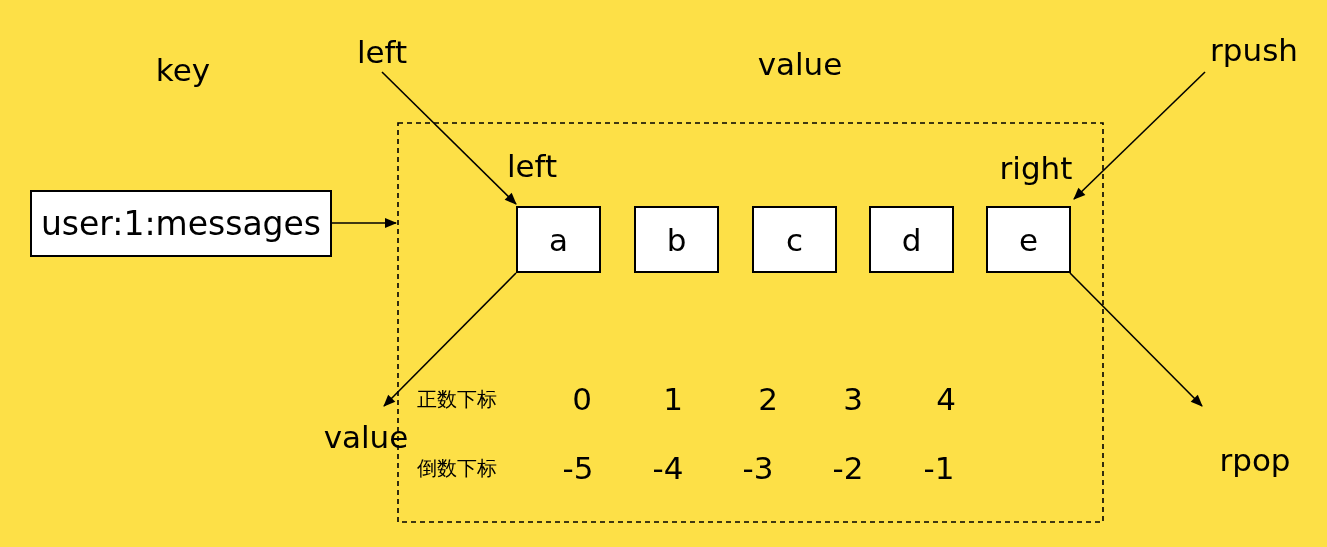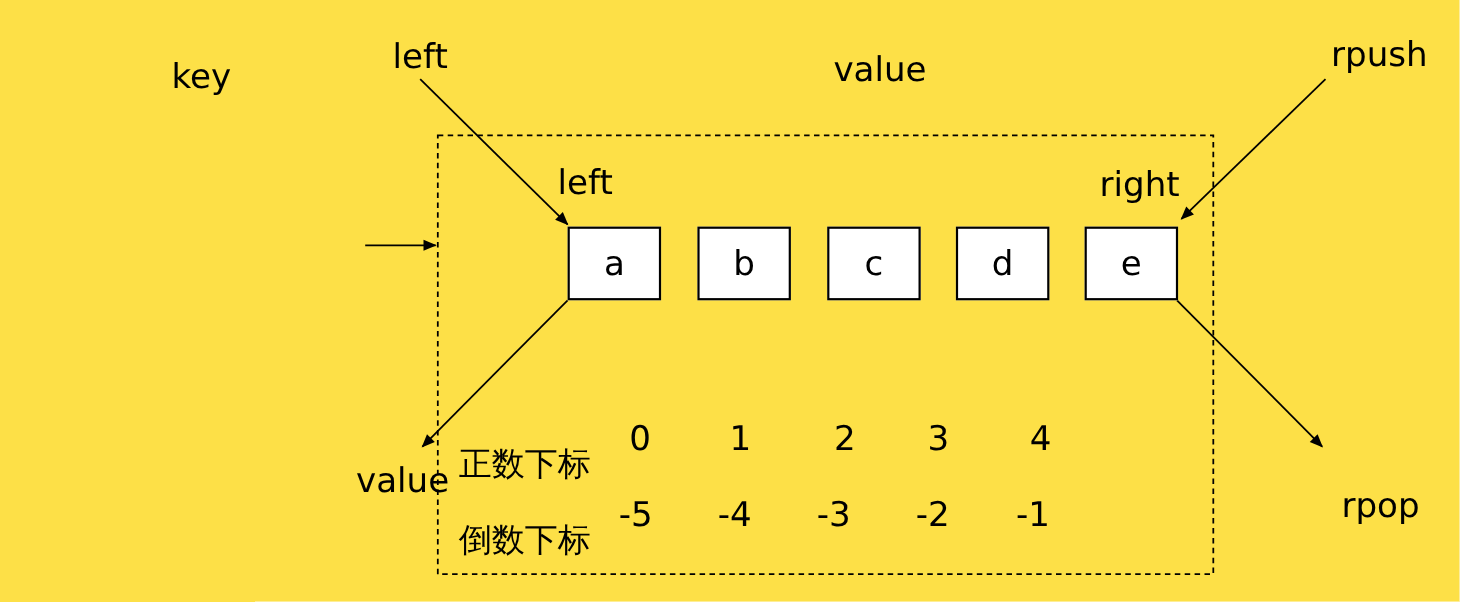--- a/index.html
+++ b/index.html
@@ -53,24 +53,23 @@
     border: 2px solid #000000;
     box-sizing: border-box;
     display: flex;
     align-items: center;
     justify-content: center;
     font-size: 31px;
     background: #ffffff;
   }
   .idx-label {
     position: absolute;
-    font-size: 30px;
+    font-size: 20px;
     line-height: 38px;
     white-space: nowrap;
-    margin-top: 24px;
   }
   .idx-num {
     position: absolute;
     font-size: 31px;
     line-height: 38px;
     white-space: nowrap;
     transform: translateX(-50%);
   }
 </style>
 </head>
@@ -96,20 +95,23 @@
     <line x1="516" y1="273" x2="384" y2="406" stroke="#000000" stroke-width="1.6" marker-end="url(#arrowhead)"></line>
 
     <line x1="1070" y1="273" x2="1202" y2="406" stroke="#000000" stroke-width="1.6" marker-end="url(#arrowhead)"></line>
   </svg>
 
   <div class="lbl" style="left:183px; top:52px;">key</div>
   <div class="lbl" style="left:382px; top:34px;">left</div>
   <div class="lbl" style="left:1254px; top:32px;">rpush</div>
   <div class="lbl" style="left:800px; top:46px;">value</div>
 
+  <div class="key-box">
+    <span>user:1:messages</span>
+  </div>
 
   <div class="lbl" style="left:532px; top:148px;text-align:center;">left</div>
   <div class="lbl" style="left:1036px; top:150px;">right</div>
 
   <div id="items">
       <div class="item-cell" style="left: 516px;">a</div>
       <div class="item-cell" style="left: 634px;">b</div>
       <div class="item-cell" style="left: 752px;">c</div>
       <div class="item-cell" style="left: 869px;">d</div>
       <div class="item-cell" style="left: 986px;">e</div>

